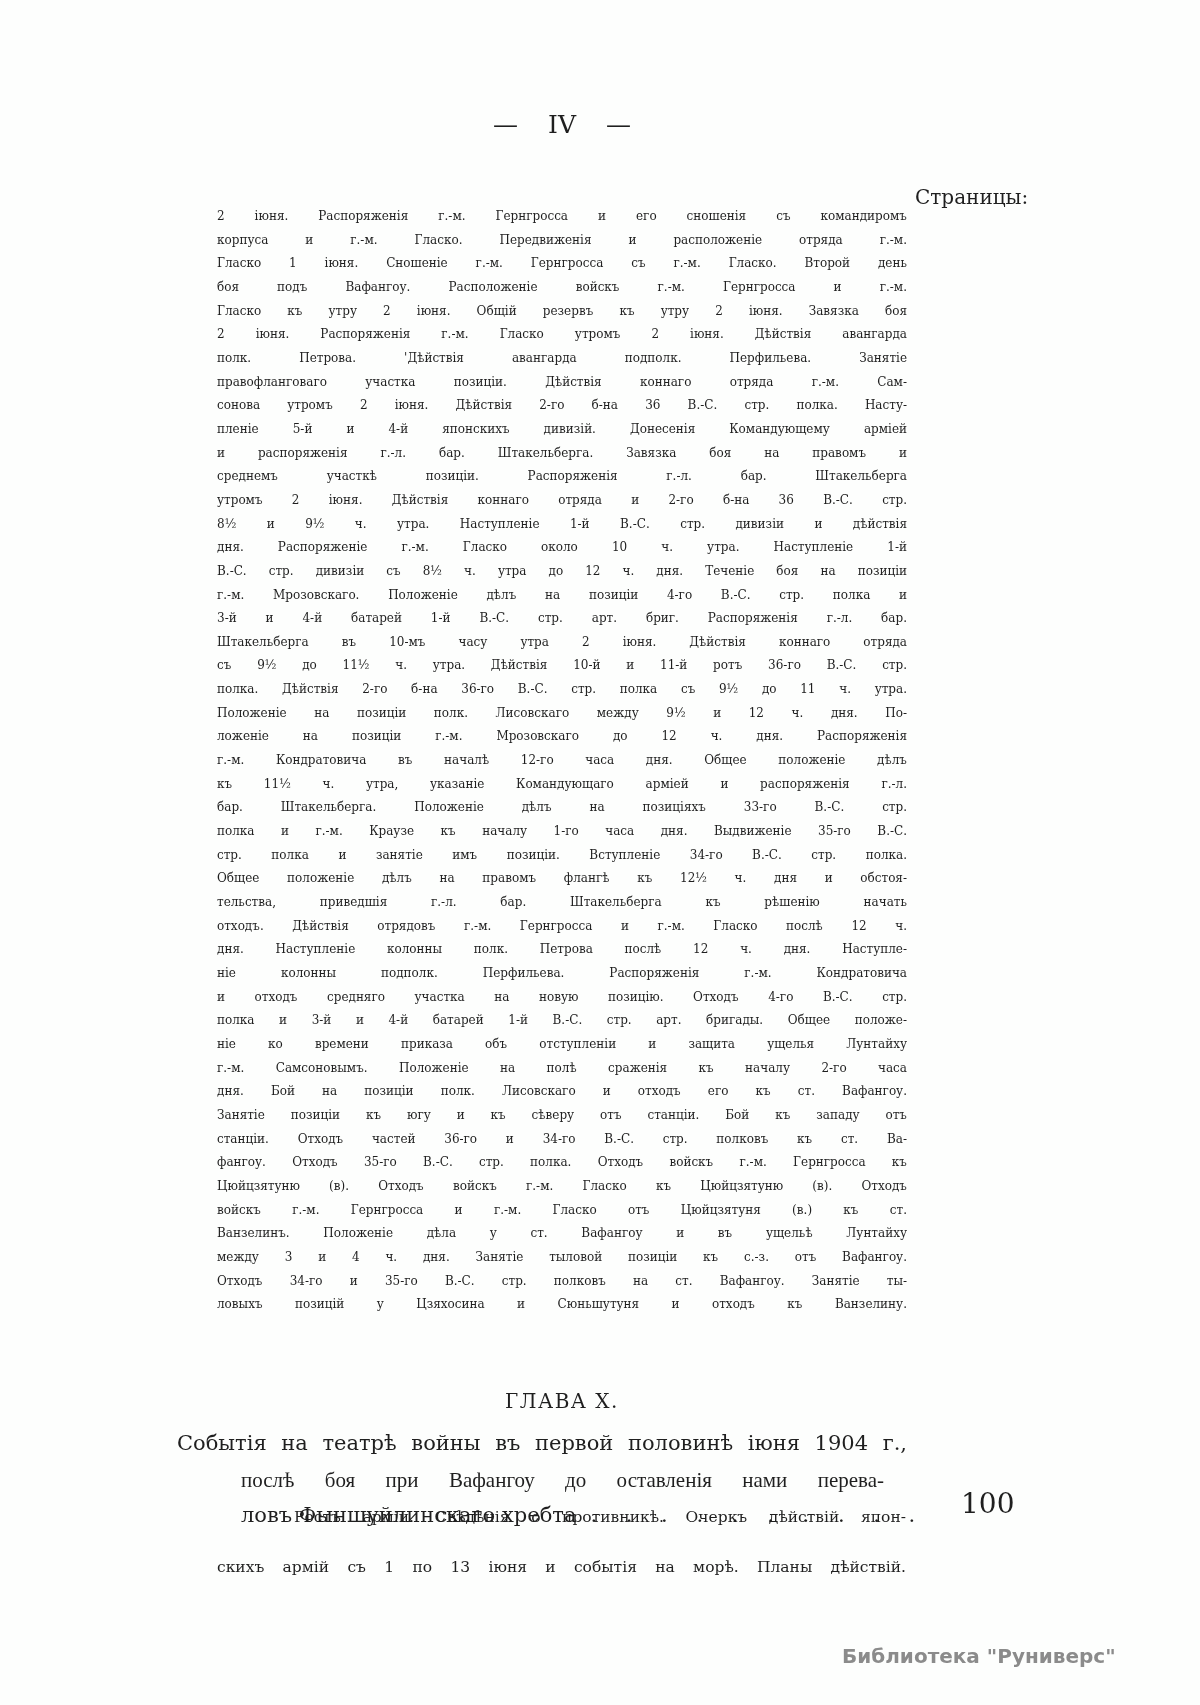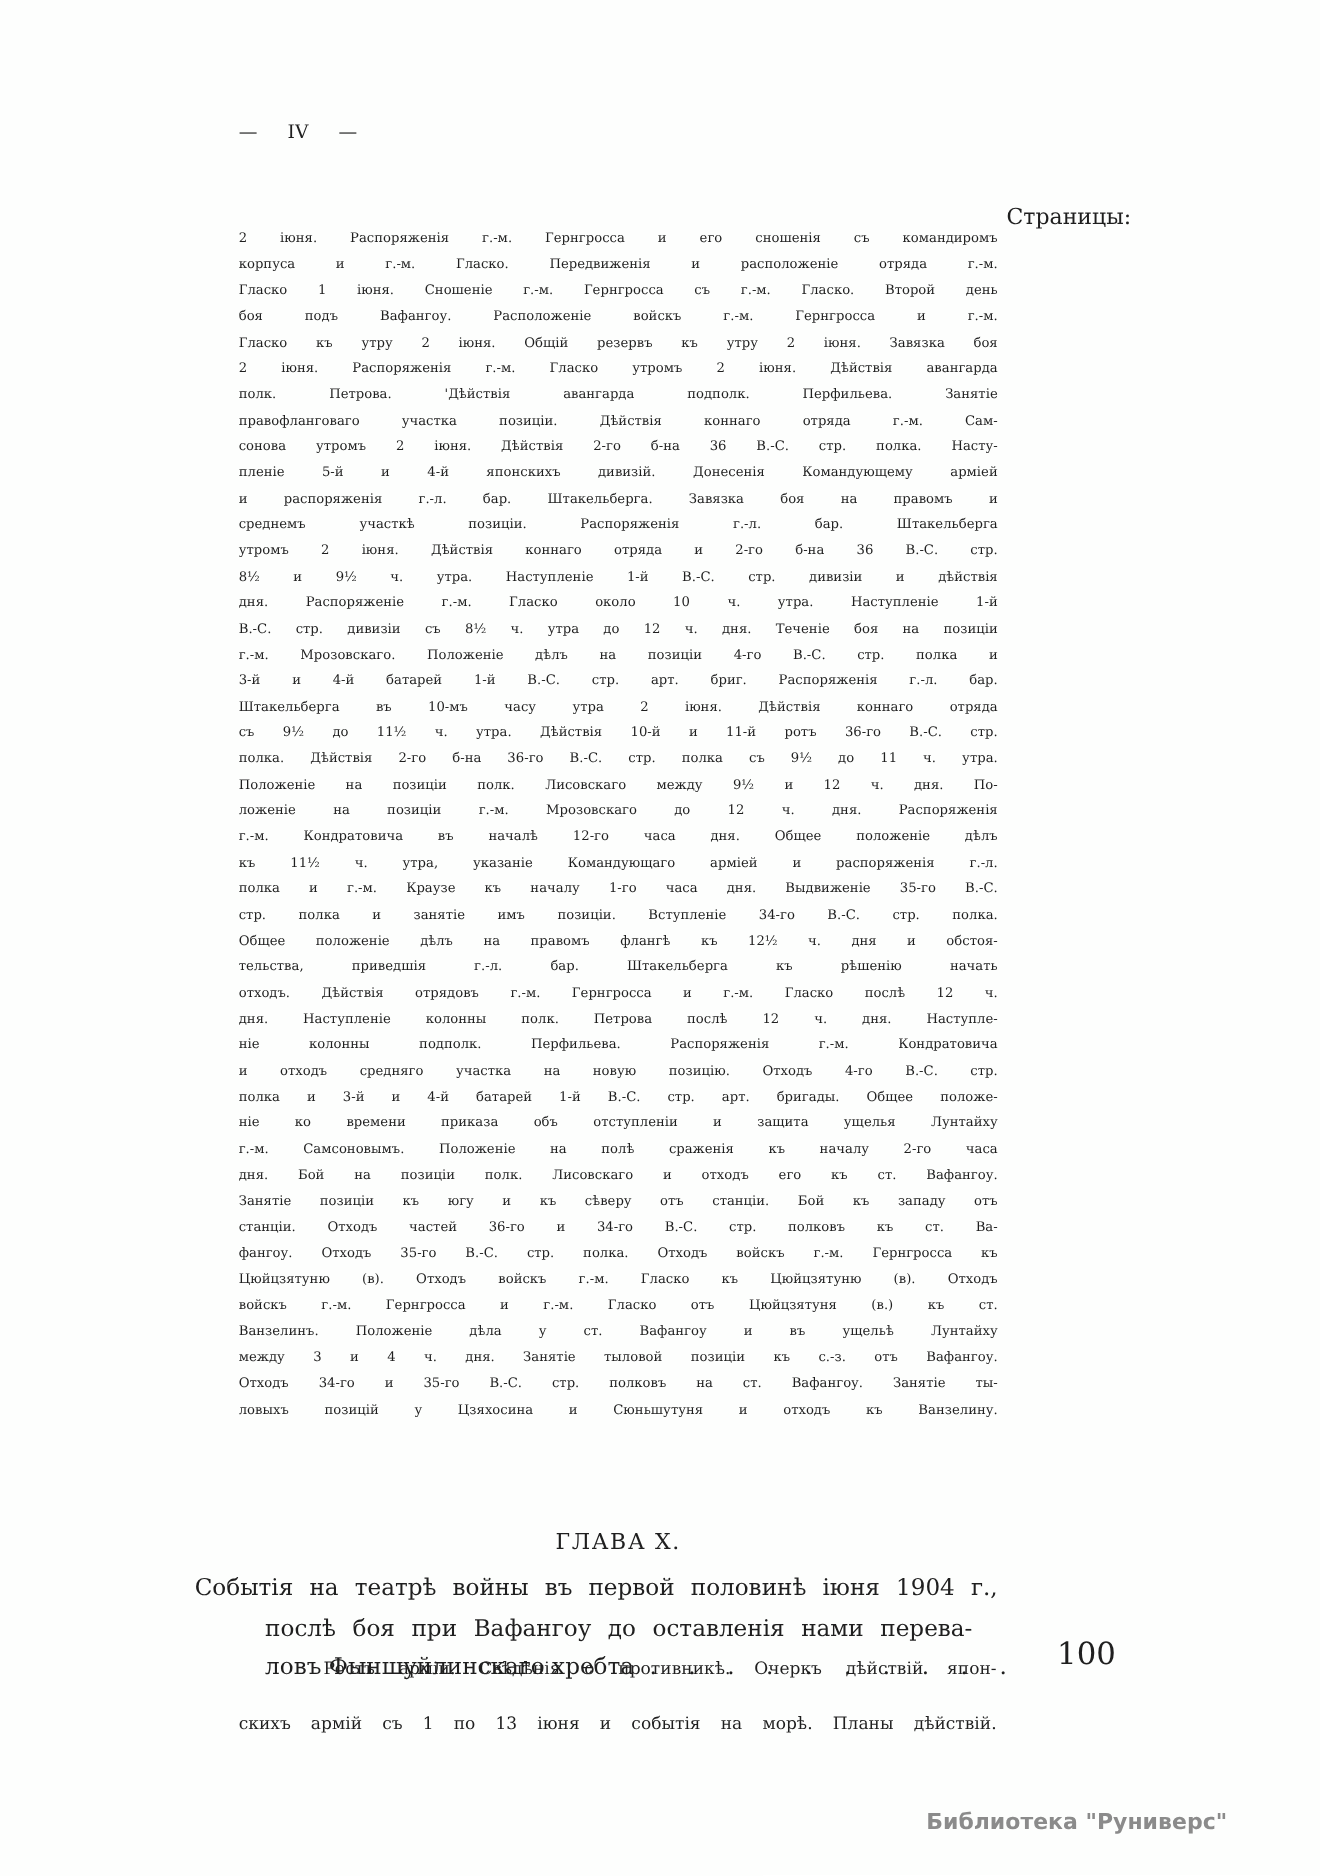--- a/index.html
+++ b/index.html
@@ -8,22 +8,22 @@
     width: 1200px;
     height: 1705px;
     background: #fdfefd;
     color: #1f1f1f;
     font-family: "DejaVu Serif", serif;
     overflow: hidden;
   }
   .roman-header {
     position: absolute;
     top: 110px; left: 217px; width: 690px;
-    text-align: left;
-    font-size: 17px;
+    text-align: center;
+    font-size: 25px;
     word-spacing: 22px;
   }
   .pages-label {
     position: absolute;
     top: 185px; left: 915px;
     font-size: 20px;
   }
   .toc {
     position: absolute;
     top: 205px; left: 217px; width: 690px;
@@ -48,20 +48,21 @@
     font-size: 21px;
     text-align: justify;
     text-align-last: justify;
   }
   .title-l2 {
     position: absolute;
     top: 1468px; left: 241px; width: 643px;
     font-size: 21px;
     text-align: justify;
     text-align-last: justify;
+    font-family: Liberation Serif, serif;
   }
   .title-l3 {
     position: absolute;
     top: 1503px; left: 241px;
     font-size: 21px;
     white-space: nowrap;
   }
   .title-l3 .dots {
     margin-left: 14px;
     word-spacing: 22px;
@@ -122,20 +123,21 @@
     <div class="l">В.-С. стр. дивизіи съ 8½ ч. утра до 12 ч. дня. Теченіе боя на позиціи</div>
     <div class="l">г.-м. Мрозовскаго. Положеніе дѣлъ на позиціи 4-го В.-С. стр. полка и</div>
     <div class="l">3-й и 4-й батарей 1-й В.-С. стр. арт. бриг. Распоряженія г.-л. бар.</div>
     <div class="l">Штакельберга въ 10-мъ часу утра 2 іюня. Дѣйствія коннаго отряда</div>
     <div class="l">съ 9½ до 11½ ч. утра. Дѣйствія 10-й и 11-й ротъ 36-го В.-С. стр.</div>
     <div class="l">полка. Дѣйствія 2-го б-на 36-го В.-С. стр. полка съ 9½ до 11 ч. утра.</div>
     <div class="l">Положеніе на позиціи полк. Лисовскаго между 9½ и 12 ч. дня. По-</div>
     <div class="l">ложеніе на позиціи г.-м. Мрозовскаго до 12 ч. дня. Распоряженія</div>
     <div class="l">г.-м. Кондратовича въ началѣ 12-го часа дня. Общее положеніе дѣлъ</div>
     <div class="l">къ 11½ ч. утра, указаніе Командующаго арміей и распоряженія г.-л.</div>
+    <div class="l">бар. Штакельберга. Положеніе дѣлъ на позиціяхъ 33-го В.-С. стр.</div>
     <div class="l">полка и г.-м. Краузе къ началу 1-го часа дня. Выдвиженіе 35-го В.-С.</div>
     <div class="l">стр. полка и занятіе имъ позиціи. Вступленіе 34-го В.-С. стр. полка.</div>
     <div class="l">Общее положеніе дѣлъ на правомъ флангѣ къ 12½ ч. дня и обстоя-</div>
     <div class="l">тельства, приведшія г.-л. бар. Штакельберга къ рѣшенію начать</div>
     <div class="l">отходъ. Дѣйствія отрядовъ г.-м. Гернгросса и г.-м. Гласко послѣ 12 ч.</div>
     <div class="l">дня. Наступленіе колонны полк. Петрова послѣ 12 ч. дня. Наступле-</div>
     <div class="l">ніе колонны подполк. Перфильева. Распоряженія г.-м. Кондратовича</div>
     <div class="l">и отходъ средняго участка на новую позицію. Отходъ 4-го В.-С. стр.</div>
     <div class="l">полка и 3-й и 4-й батарей 1-й В.-С. стр. арт. бригады. Общее положе-</div>
     <div class="l">ніе ко времени приказа объ отступленіи и защита ущелья Лунтайху</div>

